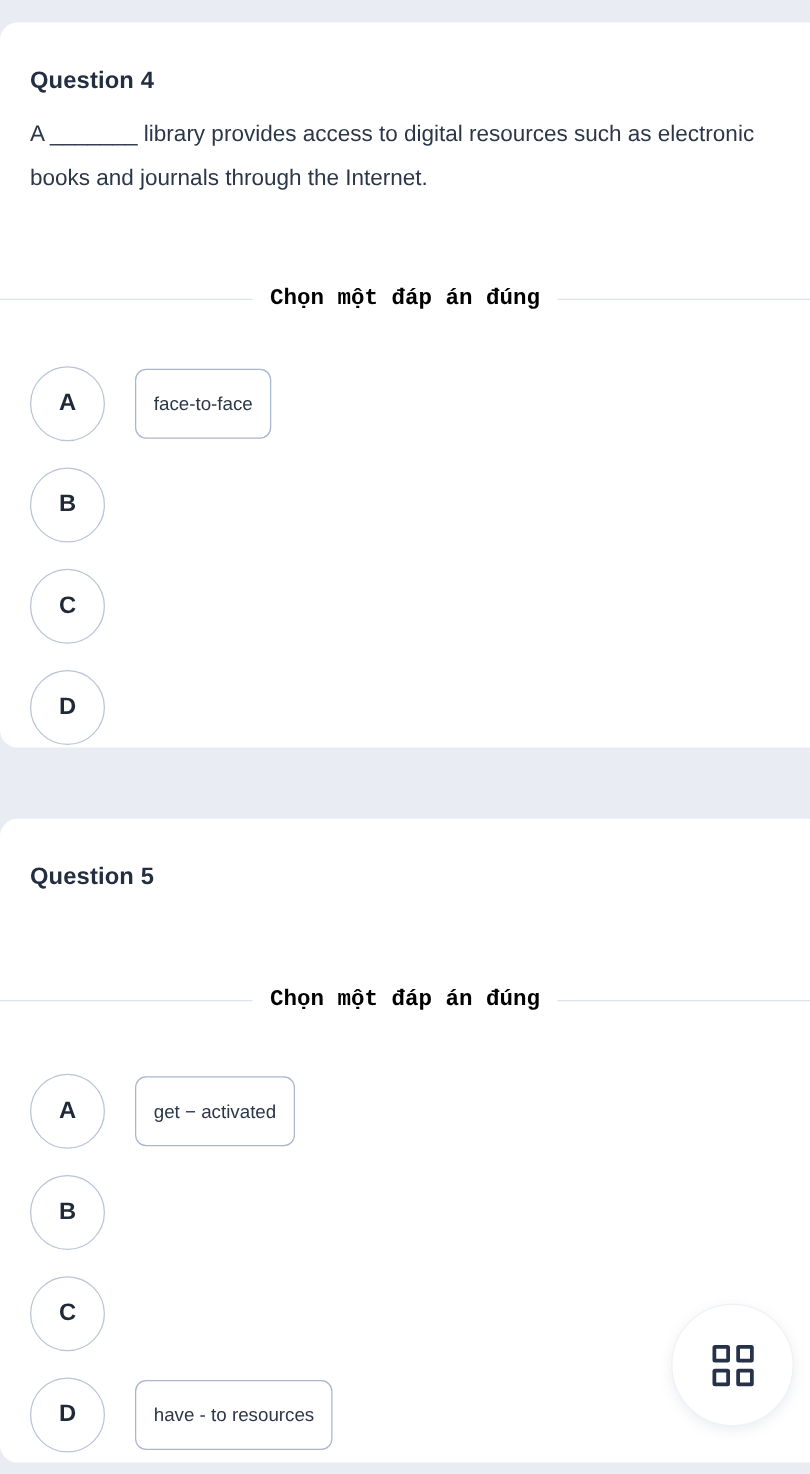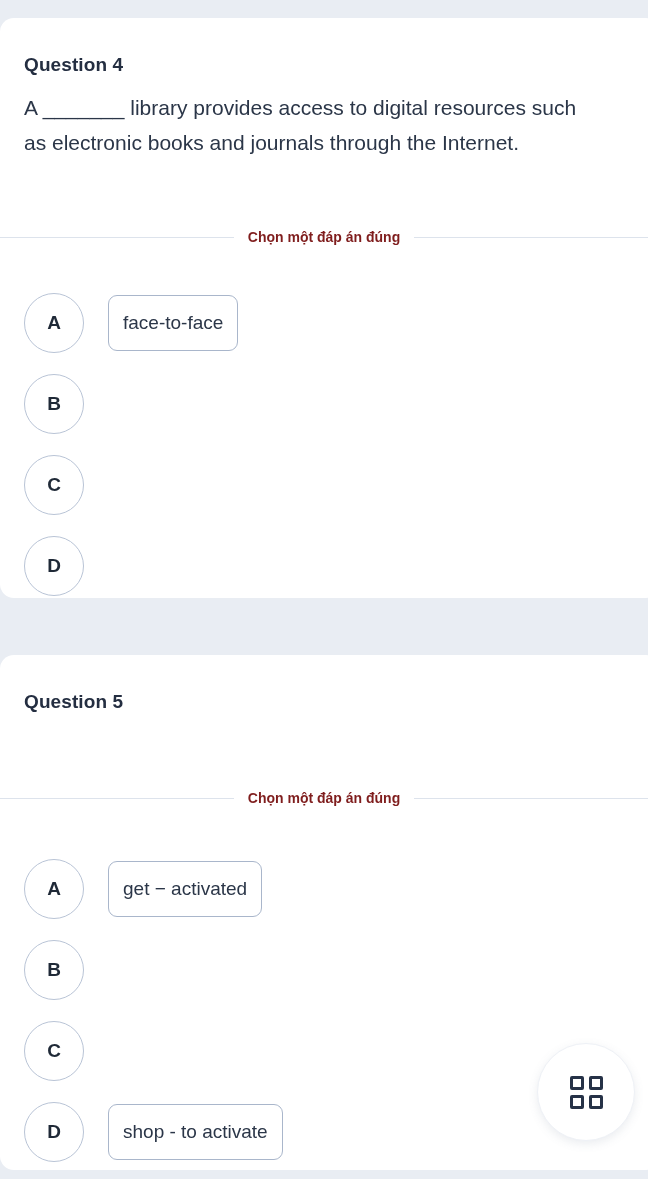--- a/index.html
+++ b/index.html
@@ -45,21 +45,21 @@
     font-weight: bold;
     color: #242e41;
     letter-spacing: 0.1px;
   }
 
   .q-text {
     position: absolute;
     left: 24px;
     top: 72px;
     width: 580px;
-    font-size: 21px;
+    font-size: 18px;
     line-height: 35px;
     color: #2b3648;
     white-space: pre-wrap;
   }
 
   
   .divider {
     position: absolute;
     left: 0;
     width: 648px;
@@ -69,24 +69,25 @@
   }
   .divider .rule {
     flex: 1 1 auto;
     height: 1px;
     background: #dde3ec;
   }
   .divider .rule.left  { margin-left: 0; }
   .divider .rule.right { margin-right: 0; }
   .divider .dlabel {
     flex: 0 0 auto;
-    font-size: 14px;
+    font-size: 18px;
     font-weight: bold;
-    color: #7f1d1d;
+    color: #000000;
     white-space: nowrap;
+    font-family: Liberation Mono, monospace;
   }
 
   #div-q4 { top: 211px; }
   #div-q5 { top: 135px; }
 
   
   .options { position: absolute; left: 24px; }
   #opts-q4 { top: 275px; }
   #opts-q5 { top: 204px; }
 
@@ -116,21 +117,21 @@
   .opt-box {
     flex: 0 0 auto;
     margin-left: 24px;
     height: 56px;
     border: 1px solid #a9b6cb;
     border-radius: 9px;
     background: #ffffff;
     display: flex;
     align-items: center;
     padding: 0 14px;
-    font-size: 19px;
+    font-size: 15px;
     color: #2b3648;
     white-space: nowrap;
   }
 
   
   .fab {
     position: absolute;
     left: 537px;
     top: 1043px;
     width: 98px;
@@ -218,21 +219,21 @@
       <div class="option-row">
         <div class="opt-letter">B</div>
       </div>
 
       <div class="option-row">
         <div class="opt-letter">C</div>
       </div>
 
       <div class="option-row">
         <div class="opt-letter">D</div>
-        <div class="opt-box">shop - to activate</div>
+        <div class="opt-box">have - to resources</div>
       </div>
 
     </div>
   </div>
 
   <div class="fab">
     <span class="grid-icon">
       <i></i>
       <i></i>
       <i></i>

